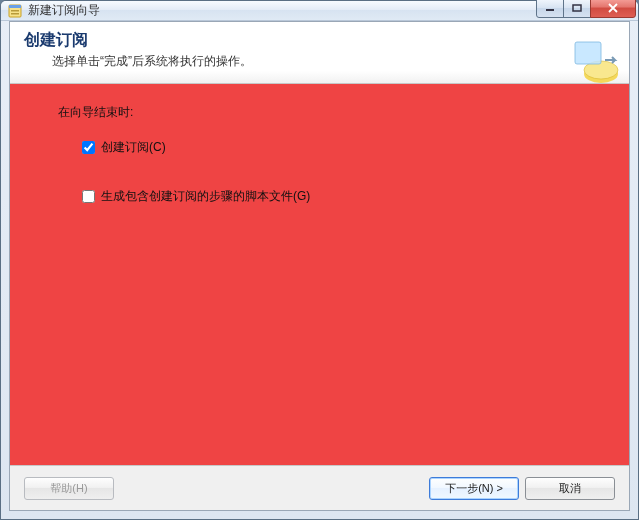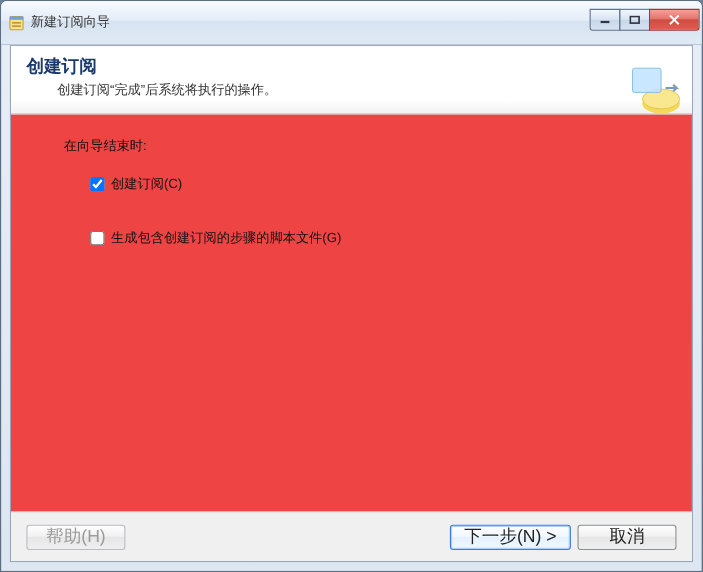--- a/index.html
+++ b/index.html
@@ -16,21 +16,21 @@
   .window {
     width: 639px;
     height: 520px;
     background: linear-gradient(to bottom, #e8eef7 0%, #dde6f1 100%);
     border: 1px solid #5a6f84;
     border-radius: 6px 6px 0 0;
     display: flex;
     flex-direction: column;
   }
   .titlebar {
-    height: 40px;
+    height: 20px;
     background: linear-gradient(to bottom, #f7fbff 0%, #e4ecf7 45%, #d7e3f1 46%, #e0eaf5 100%);
     border-bottom: 1px solid #b9c7d8;
     display: flex;
     align-items: center;
     border-radius: 5px 5px 0 0;
     padding-left: 6px;
   }
   .titlebar .app-icon {
     width: 16px;
     height: 16px;
@@ -138,21 +138,21 @@
     gap: 6px;
   }
   .footer .spacer { flex:1; }
   .btn {
     height: 23px;
     min-width: 90px;
     padding: 0 12px;
     border: 1px solid #8a8f95;
     border-radius: 3px;
     background: linear-gradient(to bottom, #fefefe 0%, #f1f1f1 45%, #e6e6e6 50%, #efefef 100%);
-    font-size: 16px;
+    font-size: 11px;
     color: #222;
     display: inline-flex;
     align-items: center;
     justify-content: center;
     cursor: pointer;
     white-space: nowrap;
   }
   .btn.default {
     border: 1px solid #3d7bd9;
     box-shadow: inset 0 0 0 1px #a9d3ff;
@@ -195,21 +195,21 @@
             <path d="M2 1 L10 9 M10 1 L2 9" stroke="#fff" stroke-width="1.8"></path>
           </svg>
       </div>
     </div>
   </div>
 
   <div class="client">
 
     <div class="header-area">
       <div class="header-title">创建订阅</div>
-      <div class="header-sub">创建订阅“完成”后系统将执行的操作。</div>
+      <div class="header-sub">选择单击“完成”后系统将执行的操作。</div>
       <div class="header-icon">
         <svg width="52" height="48" viewBox="0 0 52 48">
           <ellipse cx="32" cy="36" rx="17" ry="9" fill="#f4d85a"></ellipse>
           <ellipse cx="32" cy="32" rx="17" ry="9" fill="#f9e88f"></ellipse>
           <ellipse cx="32" cy="32" rx="17" ry="9" fill="none" stroke="#d9b830" stroke-width="0.6"></ellipse>
           <rect x="6" y="4" width="26" height="22" rx="2" fill="#bfe4ff" opacity="0.85"></rect>
           <rect x="6" y="4" width="26" height="22" rx="2" fill="none" stroke="#7fb8e0" stroke-width="0.8"></rect>
           <path d="M36 22 h10 l-3 -3 M46 22 l-3 3" stroke="#7a9ab5" stroke-width="2" fill="none"></path>
         </svg>
       </div>

